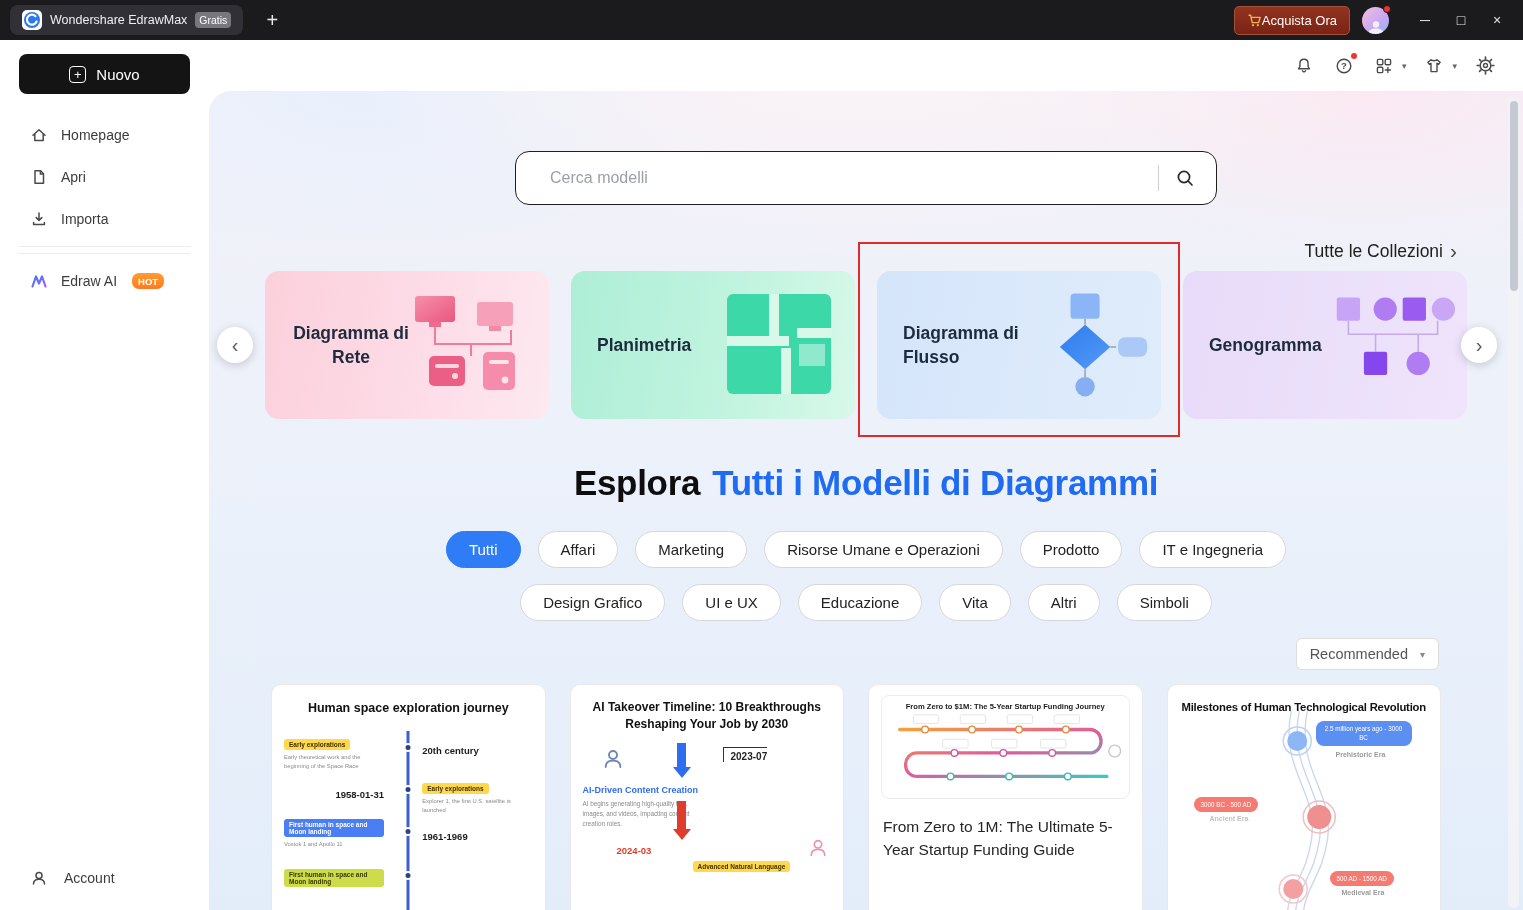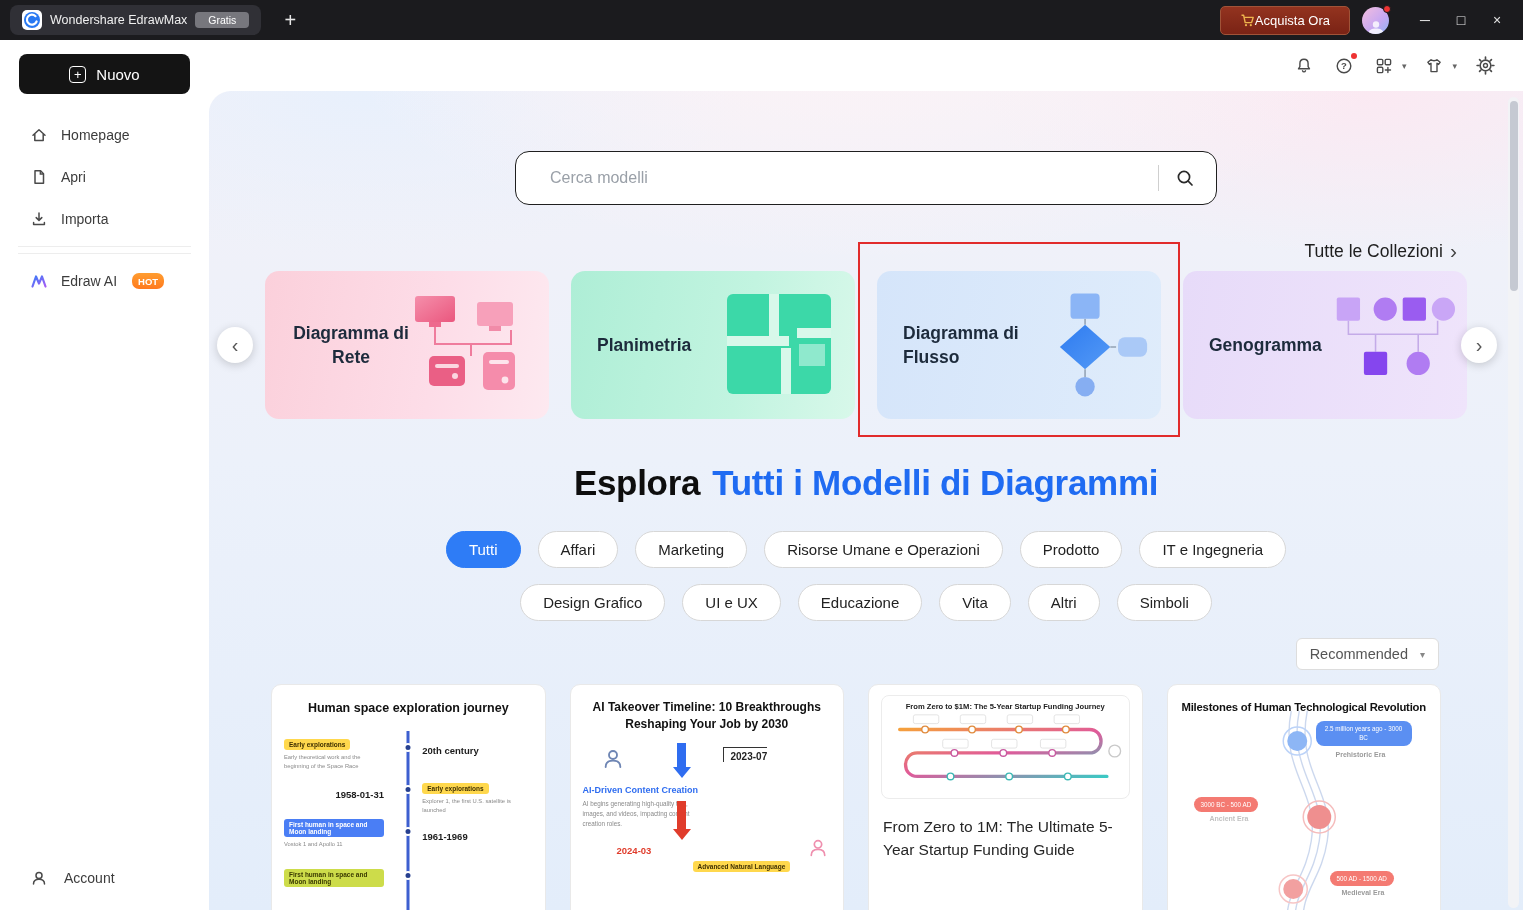--- a/index.html
+++ b/index.html
@@ -4,24 +4,24 @@
 <style>
   * { margin:0; padding:0; box-sizing:border-box; }
   html,body { width:1523px; height:910px; overflow:hidden; font-family:"Liberation Sans", sans-serif; }
   .window { width:1523px; height:910px; display:flex; flex-direction:column; background:#fff; outline:1px solid #8a8a8a; }
 
   
   .titlebar { height:40px; background:#1b1b1e; display:flex; align-items:center; padding:0 8px 0 10px; flex:none; }
   .tab { display:flex; align-items:center; gap:8px; background:#303036; border-radius:8px; height:30px; padding:0 12px; min-width:218px; cursor:pointer; }
   .logo { width:20px; height:20px; flex:none; }
   .tab-title { color:#f0f0f0; font-size:12.5px; white-space:nowrap; }
-  .tab-badge { background:#77777d; color:#fff; font-size:10.5px; padding:2px 13px; border-radius:4px; }
+  .tab-badge { background:#77777d; color:#fff; font-size:10.5px; padding:2px 4px; border-radius:4px; }
   .new-tab { color:#e6e6e6; font-size:20px; margin-left:16px; width:26px; text-align:center; cursor:pointer; }
   .tb-right { margin-left:auto; display:flex; align-items:center; gap:12px; }
-  .buy-btn { display:flex; gap:0; align-items:center; background:linear-gradient(180deg,#93331f,#7a2315); border:1px solid #a05338; color:#fff; font-size:13px; padding:6px 19px; border-radius:5px; cursor:pointer; }
+  .buy-btn { display:flex; gap:0; align-items:center; background:linear-gradient(180deg,#93331f,#7a2315); border:1px solid #a05338; color:#fff; font-size:13px; padding:6px 12px; border-radius:5px; cursor:pointer; }
   .avatar-wrap { position:relative; width:27px; height:27px; }
   .avatar { width:27px; height:27px; border-radius:50%; background:linear-gradient(135deg,#f4bede 0%, #c6a8f2 60%, #8fb4f4 100%); display:flex; align-items:flex-end; justify-content:center; overflow:hidden; cursor:pointer; }
   .dot { position:absolute; width:8px; height:8px; background:#e33; border-radius:50%; top:-2px; right:-2px; border:1.5px solid #1b1b1e; }
   .win-controls { display:flex; margin-left:6px; }
   .win-btn { width:36px; height:30px; display:flex; align-items:center; justify-content:center; color:#e3e3e3; font-size:14px; cursor:pointer; }
 
   
   .app { flex:1; display:flex; min-height:0; background:#fff; }
 
   

